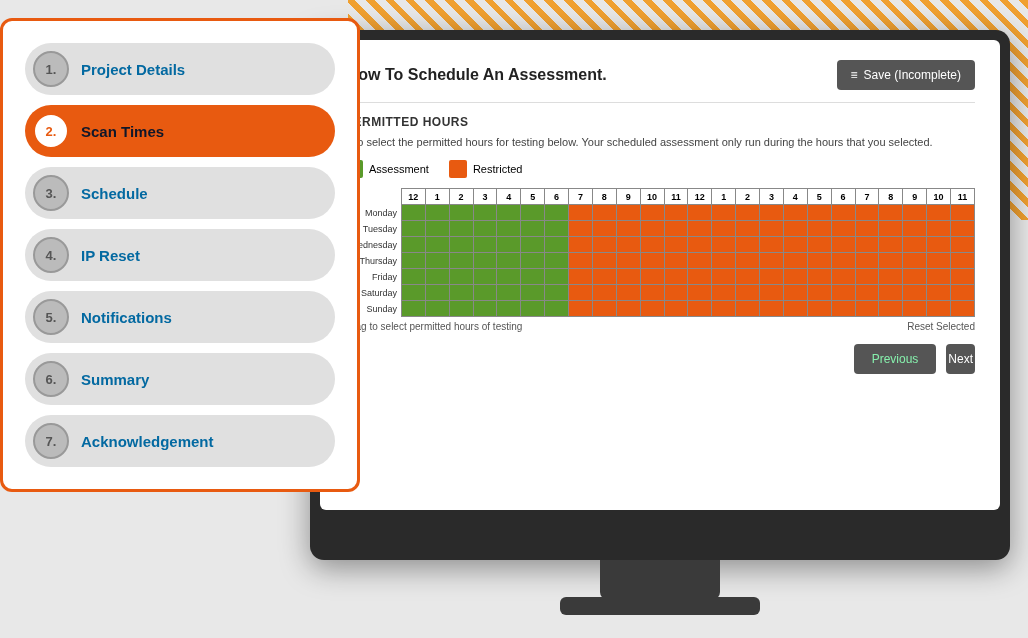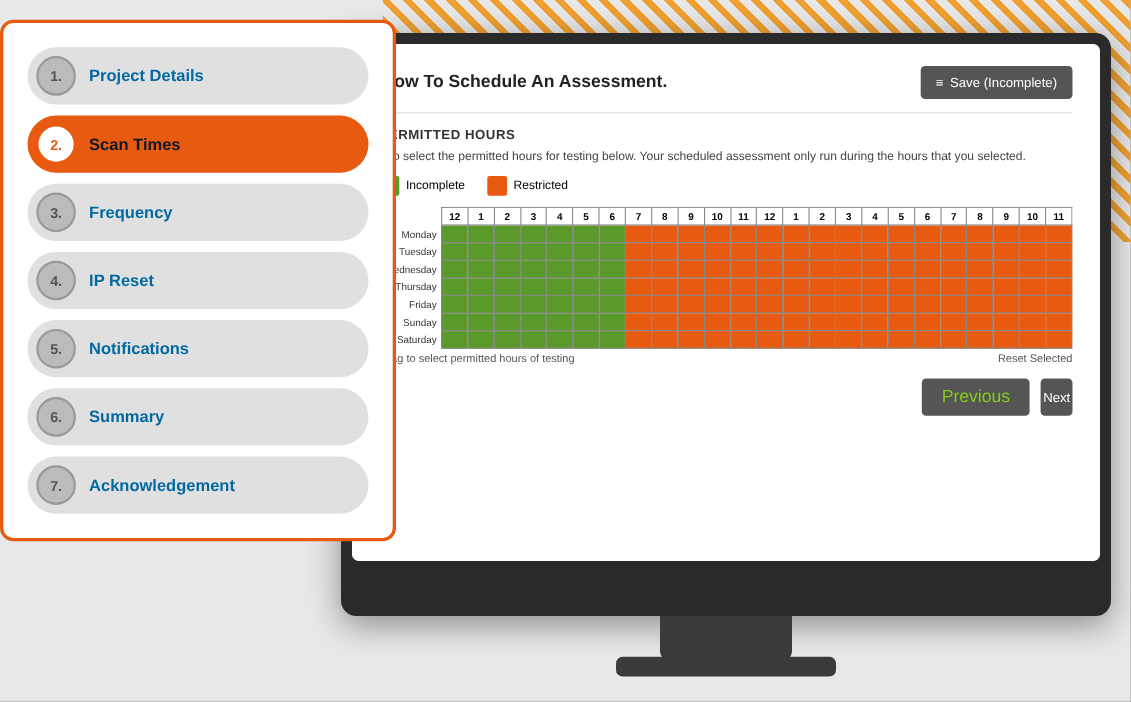--- a/index.html
+++ b/index.html
@@ -206,25 +206,25 @@
 
     .screen-footer {
       display: flex;
       justify-content: flex-end;
       gap: 10px;
       margin-top: 12px;
     }
 
     .btn-prev {
       background: #555;
-      color: #84cc16;
+      color: #86efac;
       border: none;
       padding: 8px 18px;
       border-radius: 4px;
-      font-size: 16px;
+      font-size: 12px;
       cursor: pointer;
     }
 
     .btn-next {
       background: #555;
       color: #fff;
       border: none;
       padding: 8px 2px;
       border-radius: 4px;
       font-size: 12px;
@@ -318,21 +318,21 @@
 
       <div class="section-label">PERMITTED HOURS</div>
       <div class="section-desc">
         <span>g to select the permitted hours for testing below. Your scheduled assessment
 only run during the hours that you selected.</span>
       </div>
 
       <div class="legend">
         <div class="legend-item">
           <div class="legend-box permitted"></div>
-          <span>Incomplete</span>
+          <span>Assessment</span>
         </div>
         <div class="legend-item">
           <div class="legend-box restricted"></div>
           <span>Restricted</span>
         </div>
       </div>
 
       <div class="schedule-wrapper">
         <table class="schedule-table">
           <thead>
@@ -496,21 +496,21 @@
                 <td class="cell-restricted"></td>
                 <td class="cell-restricted"></td>
                 <td class="cell-restricted"></td>
                 <td class="cell-restricted"></td>
                 <td class="cell-restricted"></td>
                 <td class="cell-restricted"></td>
                 <td class="cell-restricted"></td>
                 <td class="cell-restricted"></td>
               </tr>
               <tr>
-                <td class="row-label">Sunday</td>
+                <td class="row-label">Saturday</td>
                 <td class="cell-permitted"></td>
                 <td class="cell-permitted"></td>
                 <td class="cell-permitted"></td>
                 <td class="cell-permitted"></td>
                 <td class="cell-permitted"></td>
                 <td class="cell-permitted"></td>
                 <td class="cell-permitted"></td>
                 <td class="cell-restricted"></td>
                 <td class="cell-restricted"></td>
                 <td class="cell-restricted"></td>
@@ -523,21 +523,21 @@
                 <td class="cell-restricted"></td>
                 <td class="cell-restricted"></td>
                 <td class="cell-restricted"></td>
                 <td class="cell-restricted"></td>
                 <td class="cell-restricted"></td>
                 <td class="cell-restricted"></td>
                 <td class="cell-restricted"></td>
                 <td class="cell-restricted"></td>
               </tr>
               <tr>
-                <td class="row-label">Saturday</td>
+                <td class="row-label">Sunday</td>
                 <td class="cell-permitted"></td>
                 <td class="cell-permitted"></td>
                 <td class="cell-permitted"></td>
                 <td class="cell-permitted"></td>
                 <td class="cell-permitted"></td>
                 <td class="cell-permitted"></td>
                 <td class="cell-permitted"></td>
                 <td class="cell-restricted"></td>
                 <td class="cell-restricted"></td>
                 <td class="cell-restricted"></td>
@@ -578,21 +578,21 @@
 <div class="sidebar-item">
       <div class="step-circle">1.</div>
       <span class="step-label">Project Details</span>
     </div>
     <div class="sidebar-item active">
       <div class="step-circle">2.</div>
       <span class="step-label">Scan Times</span>
     </div>
     <div class="sidebar-item">
       <div class="step-circle">3.</div>
-      <span class="step-label">Frequency</span>
+      <span class="step-label">Schedule</span>
     </div>
     <div class="sidebar-item">
       <div class="step-circle">4.</div>
       <span class="step-label">IP Reset</span>
     </div>
     <div class="sidebar-item">
       <div class="step-circle">5.</div>
       <span class="step-label">Notifications</span>
     </div>
     <div class="sidebar-item">

